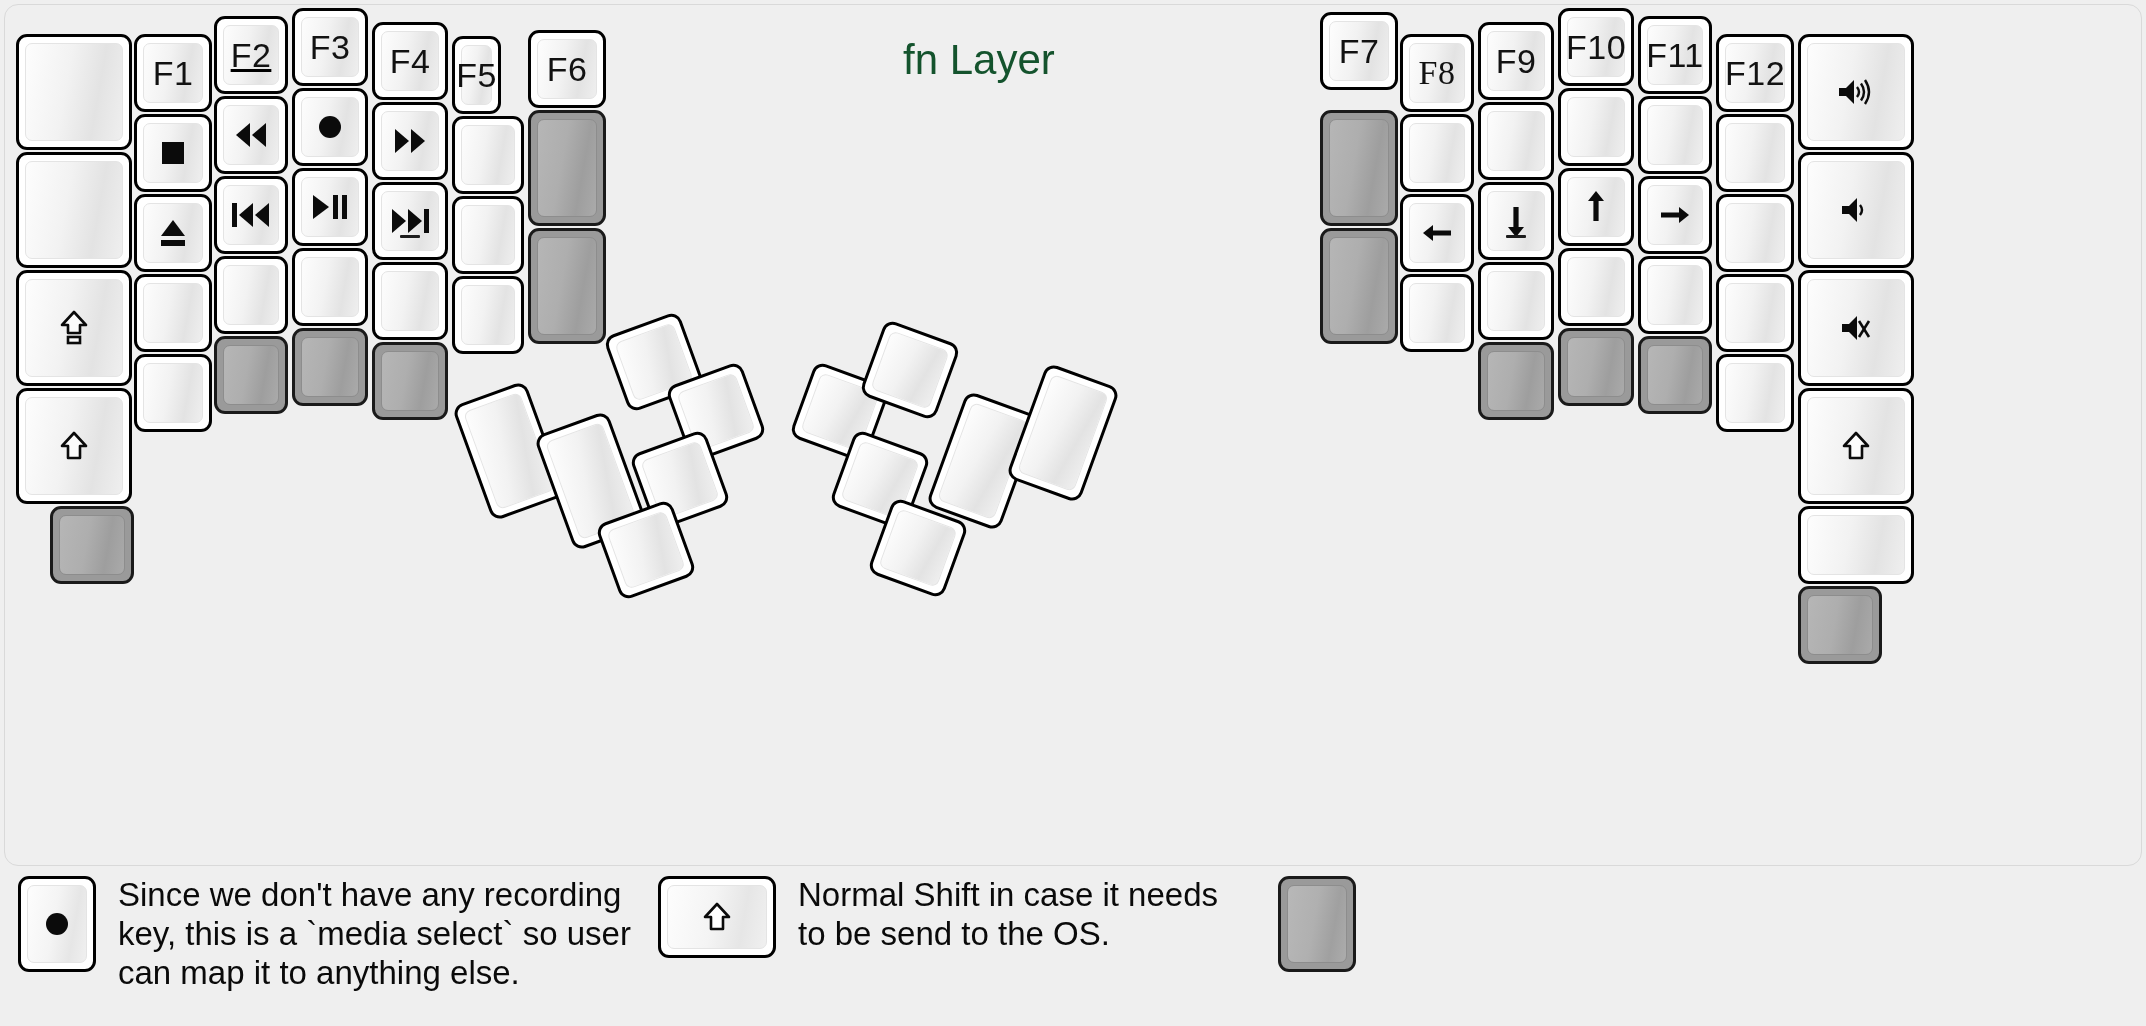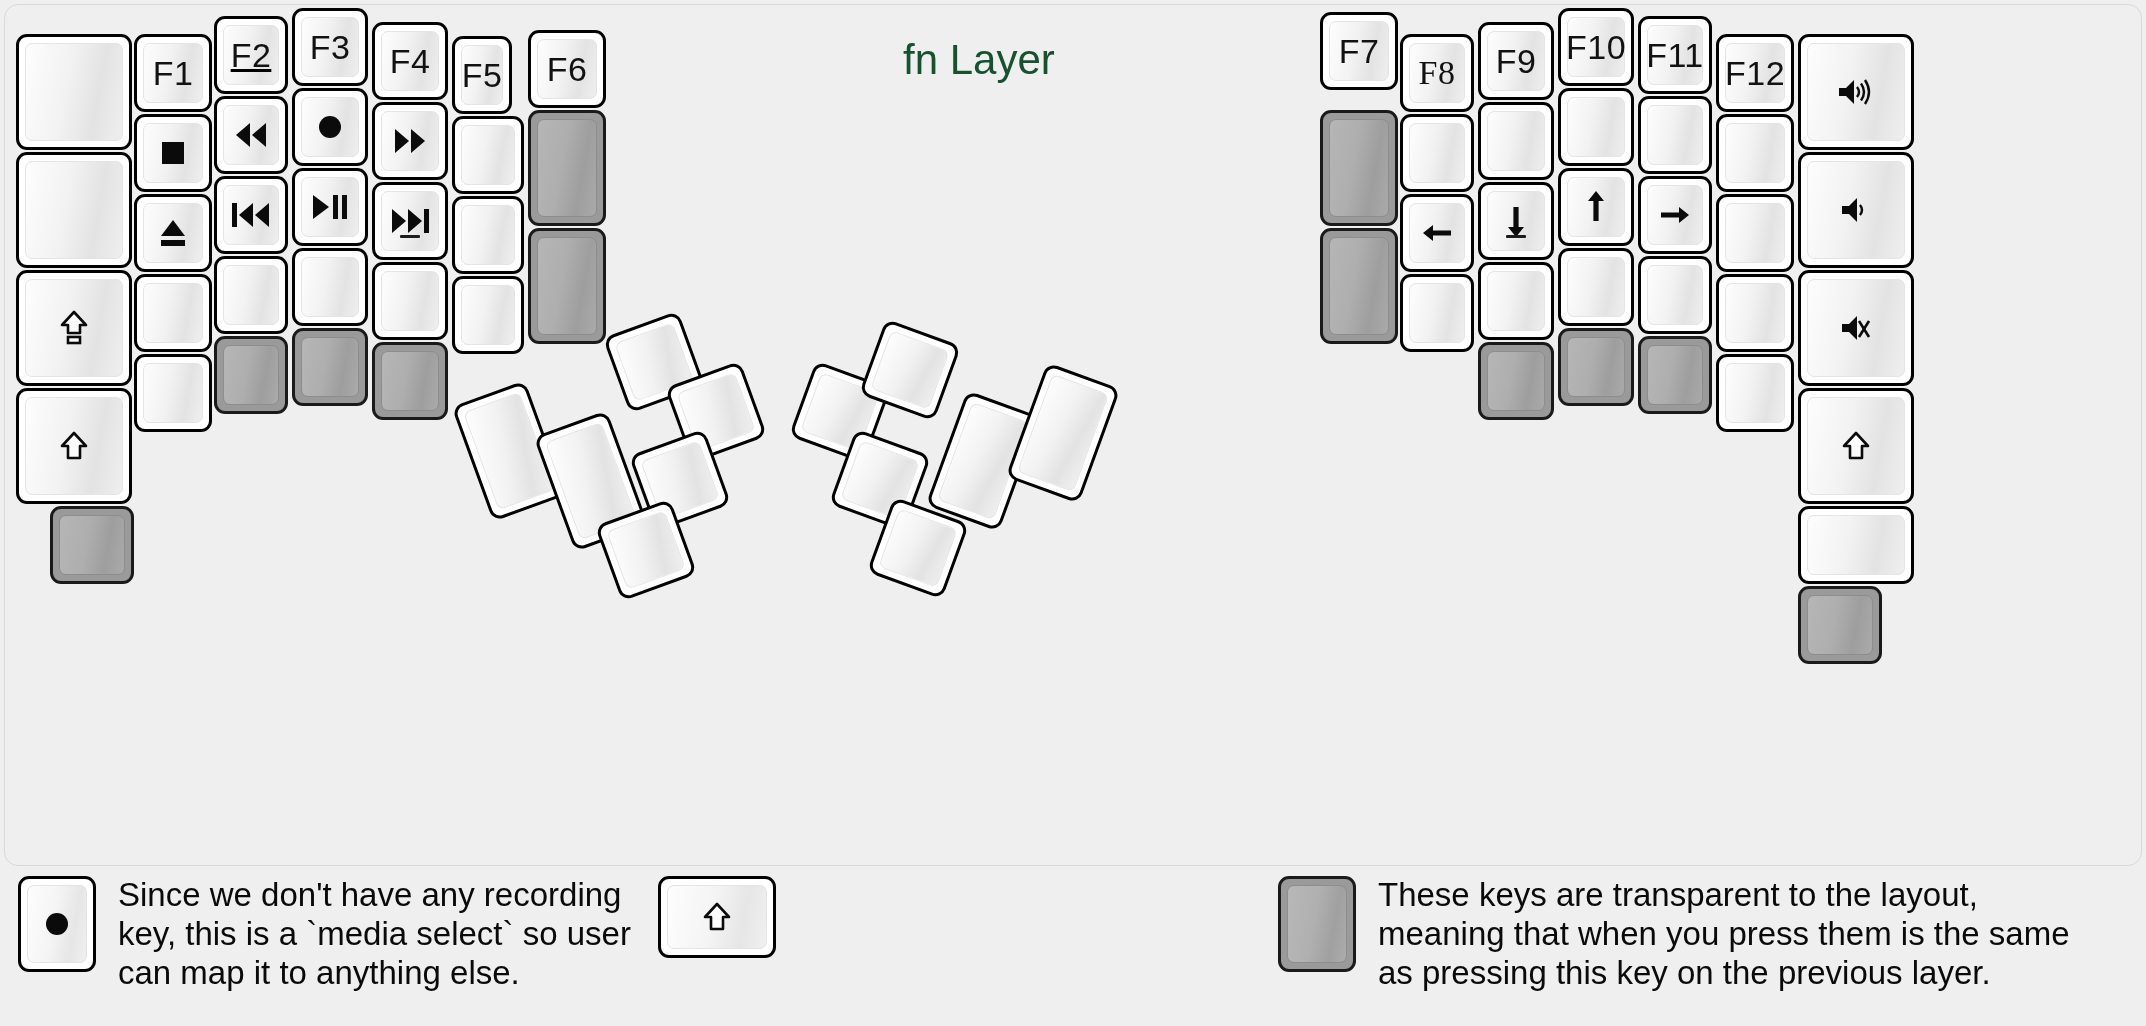--- a/index.html
+++ b/index.html
@@ -271,21 +271,21 @@
           </span>
           <span class="homing"></span>
         </div>
       </div>
       <div class="key" style="left: 372px; top: 262px; width: 76px; height: 78px;">
         <div class="cap"></div>
       </div>
       <div class="key trans" style="left: 372px; top: 342px; width: 76px; height: 78px;">
         <div class="cap"></div>
       </div>
-      <div class="key" style="left: 452px; top: 36px; width: 60px; height: 78px;">
+      <div class="key" style="left: 452px; top: 36px; width: 49px; height: 78px;">
         <div class="cap">
           <span class="lbl">F5</span>
         </div>
       </div>
       <div class="key" style="left: 452px; top: 116px; width: 72px; height: 78px;">
         <div class="cap"></div>
       </div>
       <div class="key" style="left: 452px; top: 196px; width: 72px; height: 78px;">
         <div class="cap"></div>
       </div>
@@ -527,25 +527,24 @@
     <div id="legend-1" class="legend-item" style="width:620px;">
       <div class="legend-key" style="width:118px;height:82px;">
         <div class="cap">
           <span>
             <svg class="ic" width="30" height="34" viewBox="0 0 30 34">
               <path d="M15 4 L27 17 L21 17 L21 29 L9 29 L9 17 L3 17 Z" fill="#fff" stroke="#0b0b0b" stroke-width="2.6" stroke-linejoin="round"></path>
             </svg>
           </span>
         </div>
       </div>
+      <div class="legend-text">Normal Shift in case it needs
+to be send to the OS.</div>
     </div>
 
     <div id="legend-2" class="legend-item">
       <div class="legend-key trans" style="width:78px;height:96px;">
         <div class="cap"></div>
       </div>
-      <div class="legend-text">These keys are transparent to the layout,
-meaning that when you press them is the same
-as pressing this key on the previous layer.</div>
     </div>
   </div>
 
 </div>
 
 </body></html>

